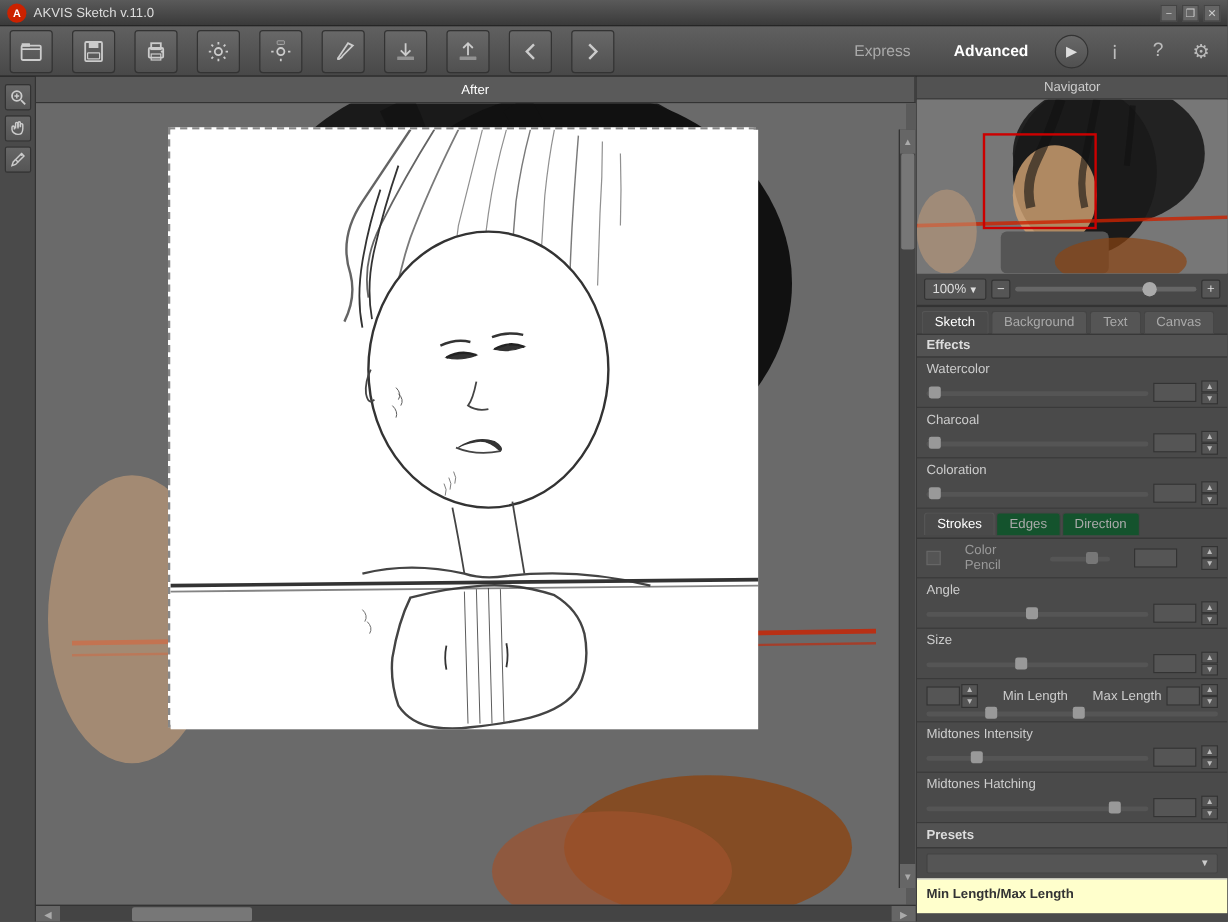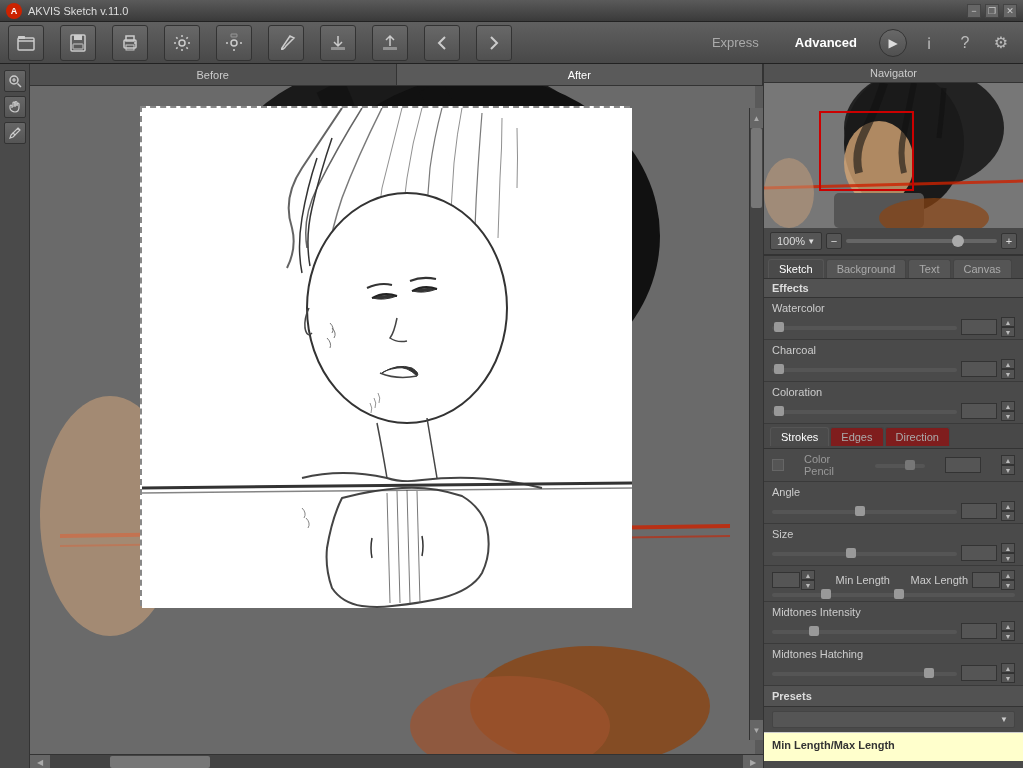--- a/index.html
+++ b/index.html
@@ -315,21 +315,21 @@
       background: #484848;
       border-bottom: 1px solid #333;
       padding: 3px 6px 2px;
       gap: 1px;
     }
     .sub-tab {
       padding: 3px 10px;
       font-size: 11px;
       color: #aaa;
       cursor: pointer;
-      background: #7f1d1d;
+      background: #14532d;
       border: 1px solid #444;
       border-bottom: none;
       border-radius: 3px 3px 0 0;
     }
     .sub-tab.active {
       background: #4a4a4a;
       color: #fff;
       border-color: #555;
     }
 
@@ -569,23 +569,20 @@
       <svg width="14" height="14" viewBox="0 0 14 14" fill="none">
           <path d="M10 2L12 4L7 9L5 7Z" stroke="#ccc" stroke-width="1.2" fill="none"></path>
           <path d="M5 7L3 9L2 12L5 11L7 9" stroke="#ccc" stroke-width="1.2" fill="none"></path>
           <circle cx="10" cy="3" r="1" fill="#ccc"></circle>
         </svg>
     </div>
   </div>
 
   <div id="canvas-area">
     <div id="canvas-tabs">
-      <div class="canvas-tab">
-        <span>Before</span>
-      </div>
       <div class="canvas-tab active">
         <span>After</span>
       </div>
     </div>
     <div id="canvas-content">
 
       <div class="canvas-outer">
 
         <svg width="725" height="680" viewBox="0 0 725 680" style="position:absolute;top:0;left:0;">
 

